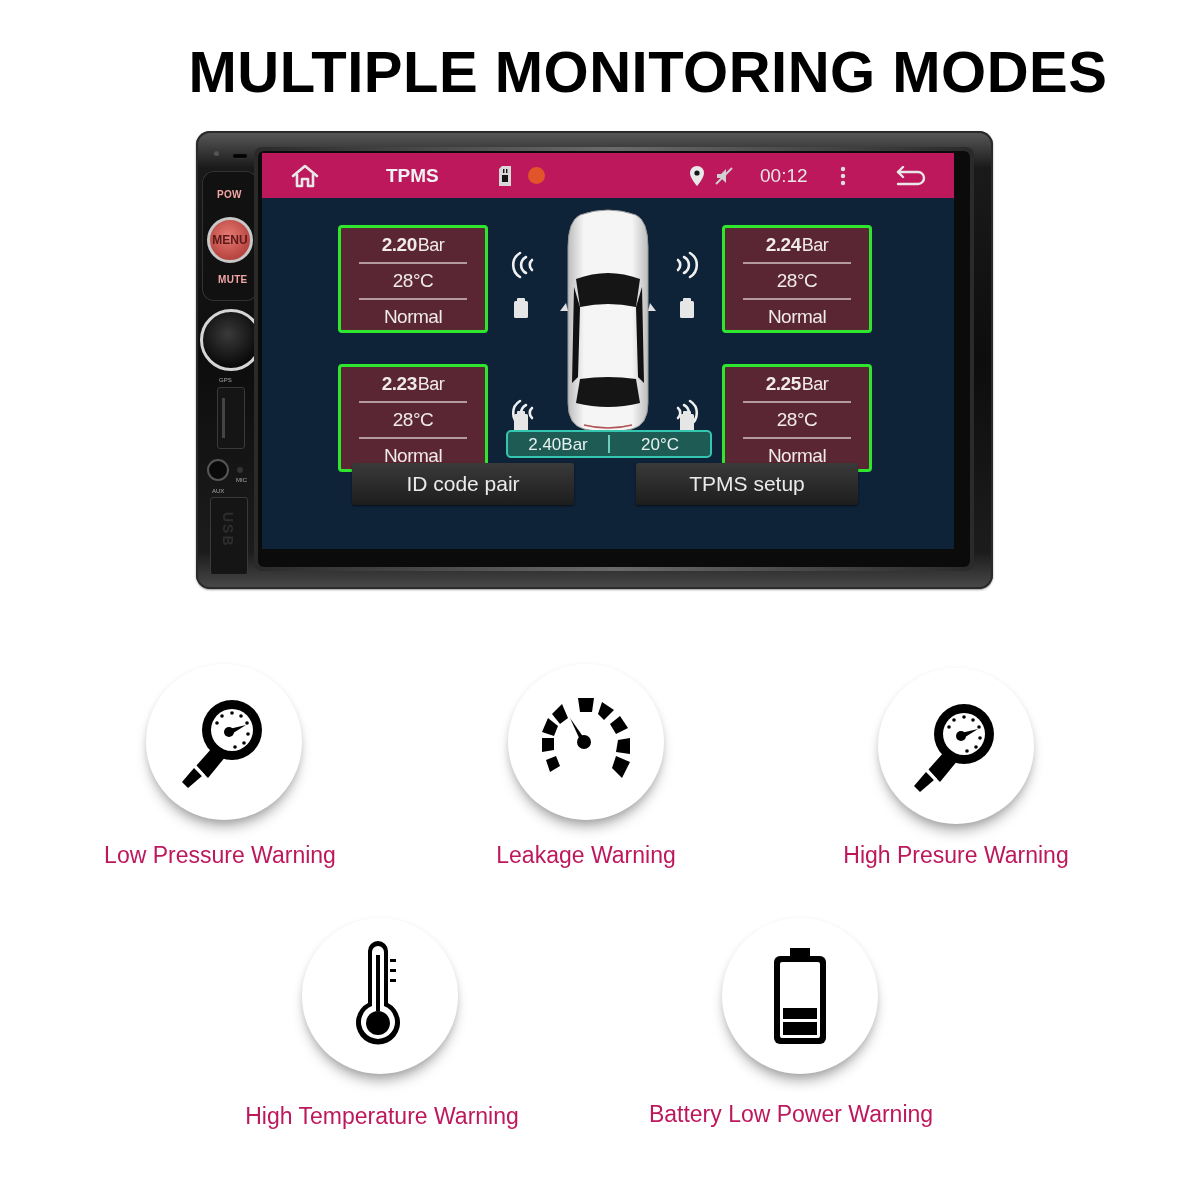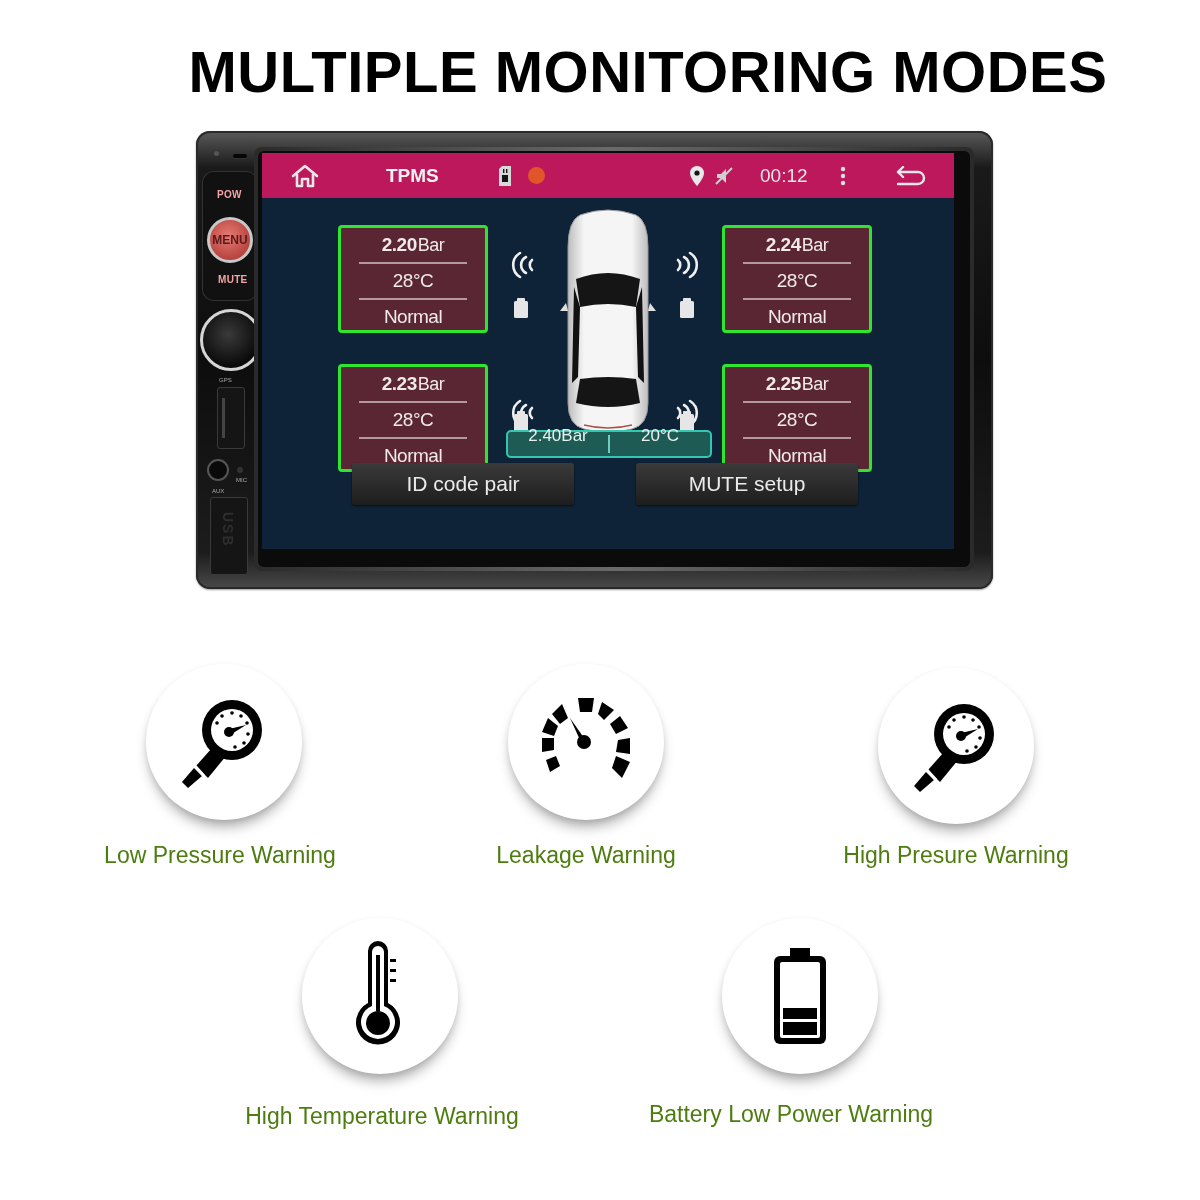--- a/index.html
+++ b/index.html
@@ -51,21 +51,21 @@
 
   .car {
     position: absolute; left: 298px; top: 54px; width: 96px; height: 228px;
   }
 
   .outside {
     position: absolute; left: 244px; top: 277px; width: 206px; height: 28px;
     background: #1e5b55; border: 2px solid #33c7b0; border-radius: 5px;
     display: flex; color: #e8f1ef; font-size: 17px;
   }
-  .outside div { flex: 1; display: flex; align-items: flex-end; justify-content: center; padding-bottom: 9px; line-height: 22px; }
+  .outside div { flex: 1; display: flex; align-items: flex-end; justify-content: center; padding-bottom: 0; line-height: 22px; }
   .outside .divider { flex: 0 0 2px; background: #6bd0c0; margin: 3px 0; }
 
   .scr-btn {
     position: absolute; top: 310px; width: 222px; height: 42px;
     background: linear-gradient(180deg, #3a3a3a, #1d1d1d);
     border-radius: 3px; color: #eaeaea; font-size: 21px;
     display: flex; align-items: center; justify-content: center;
     box-shadow: 0 1px 2px rgba(0,0,0,0.6);
   }
 
@@ -86,21 +86,21 @@
     border: 3px solid #d5d5d5;
   }
   .tiny { position: absolute; font-size: 6px; color: #aaa; }
   .slot { position: absolute; border: 1px solid #3a3a3a; border-radius: 3px; background: #151515; }
   .circle {
     position: absolute; width: 156px; height: 156px; border-radius: 50%;
     background: #fff;
     box-shadow: 0 10px 14px -4px rgba(0,0,0,0.35), 0 2px 6px rgba(0,0,0,0.08);
     display: flex; align-items: center; justify-content: center;
   }
-  .feat-label { position: absolute; font-size: 23px; color: #4d7c0f; white-space: nowrap; transform: translateX(-50%); }
+  .feat-label { position: absolute; font-size: 23px; color: #be185d; white-space: nowrap; transform: translateX(-50%); }
 </style>
 </head>
 <body>
 
 <div class="headline">MULTIPLE MONITORING MODES</div>
 
 <div class="device">
 
   <div style="position:absolute;left:0;top:0;width:66px;height:458px;border-radius:30px;">
     <div class="tiny" style="left:18px;top:20px;width:5px;height:5px;border-radius:50%;background:#555;"></div>
@@ -283,21 +283,21 @@
       <path d="M24 218 Q48 224 72 218" fill="none" stroke="#b05050" stroke-width="1.5"></path>
     </svg>
 
     <div class="outside">
       <div>2.40Bar</div>
       <div class="divider"></div>
       <div>20°C</div>
     </div>
 
     <div class="scr-btn" style="left:90px;">ID code pair</div>
-    <div class="scr-btn" style="left:374px;">MUTE setup</div>
+    <div class="scr-btn" style="left:374px;">TPMS setup</div>
   </div>
 </div>
 
 <div class="circle" style="left:146px;top:664px;">
   <svg width="100" height="100" viewBox="0 0 100 100">
     <g transform="rotate(-0)">
       <circle cx="58" cy="38" r="30" fill="#000"></circle>
       <path d="M38 56 L22 74 L34 86 L52 64 Z" fill="#000"></path>
       <path d="M20 76 L8 90 L14 96 L28 84 Z" fill="#000"></path>
       <path d="M21 74 L30 84" stroke="#fff" stroke-width="3"></path>

